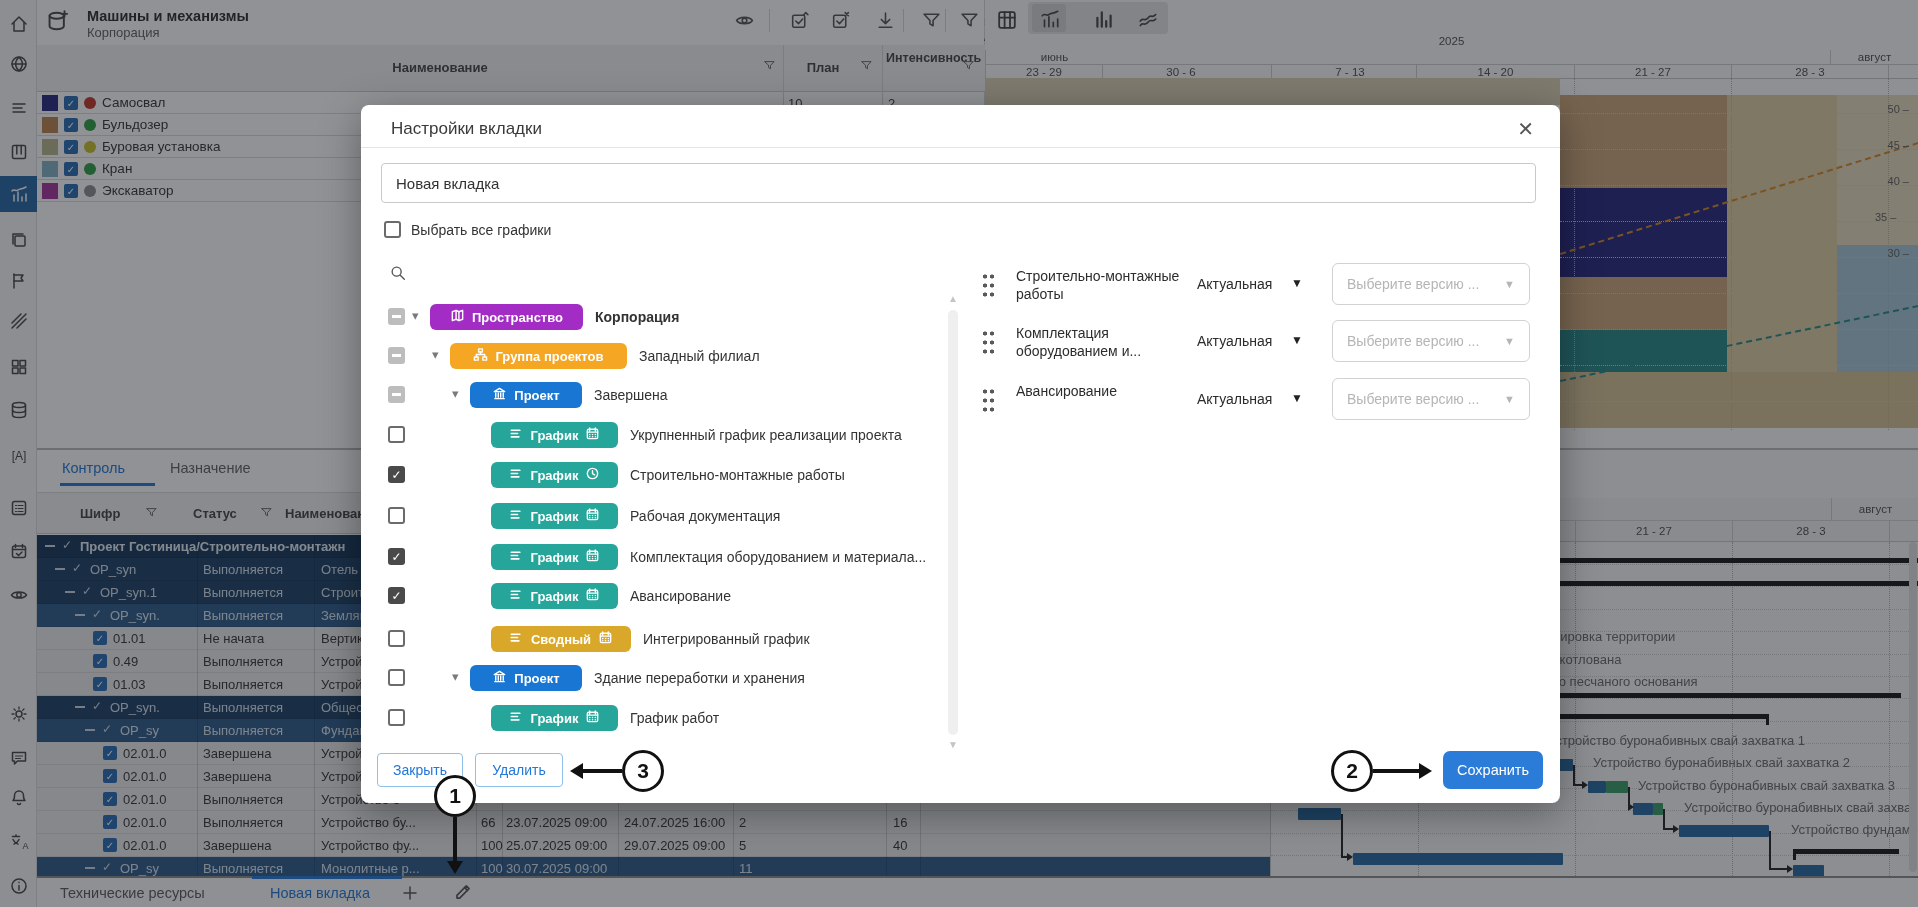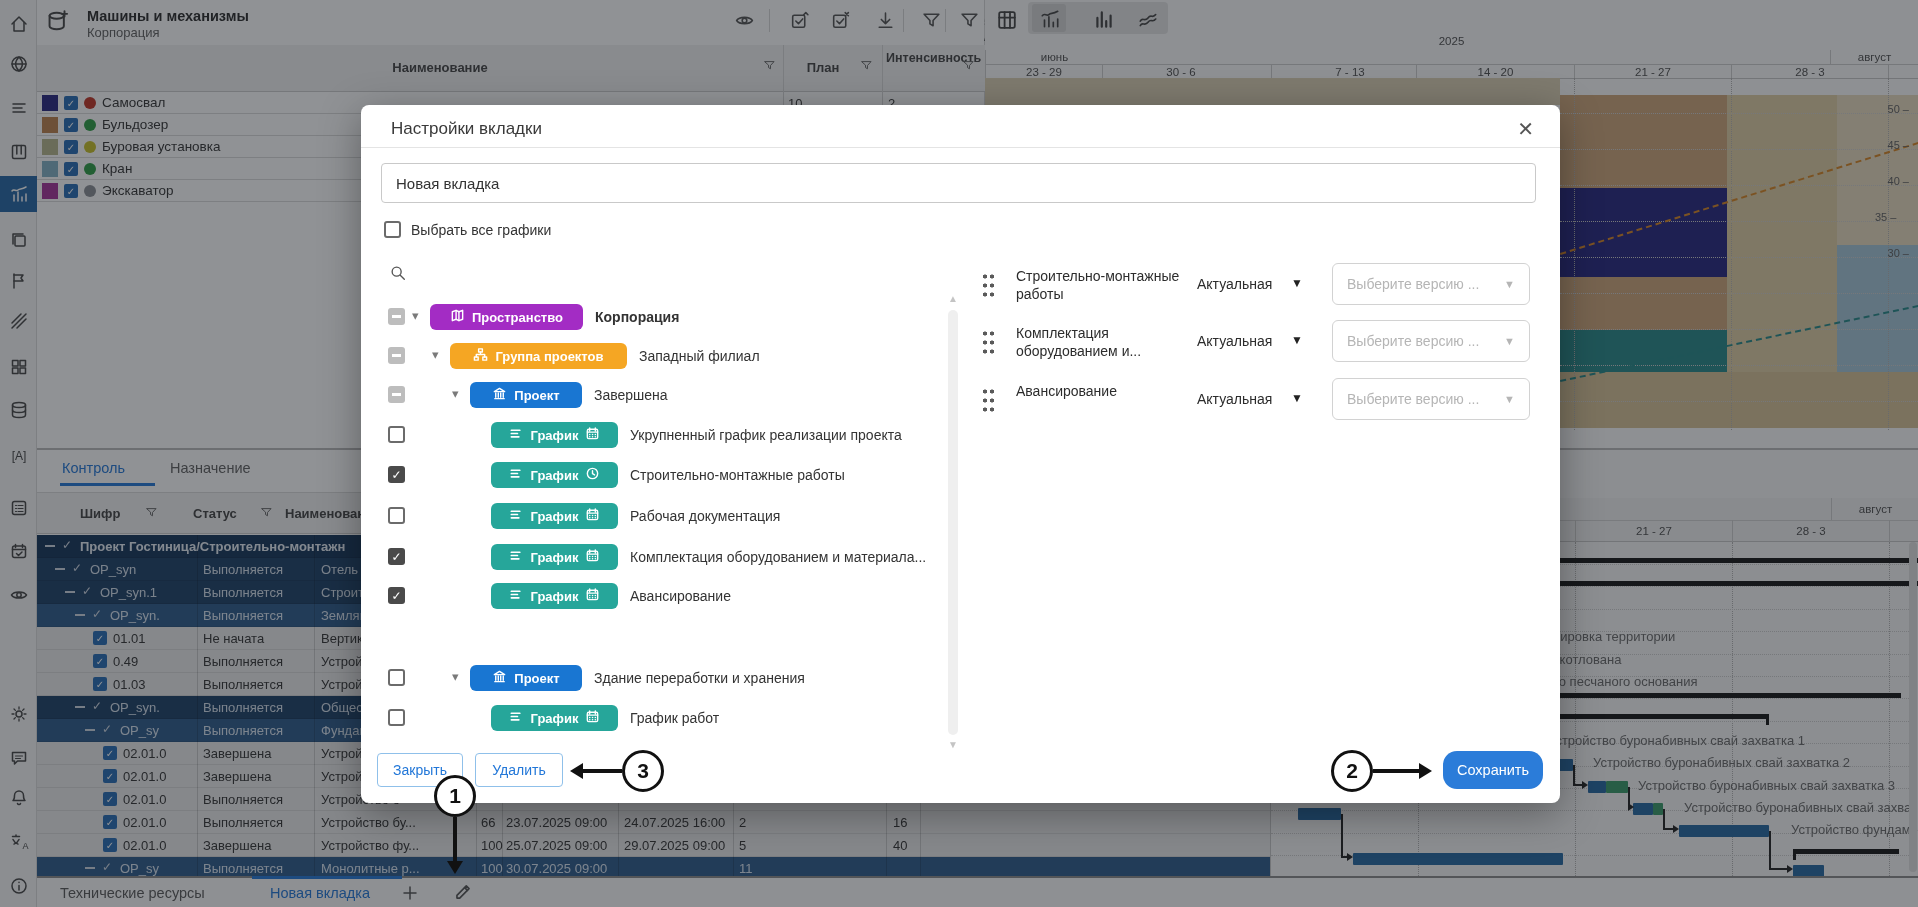--- a/index.html
+++ b/index.html
@@ -29,21 +29,21 @@
   .msearch::placeholder{color:#9a9a9a}
   .cb-un{background:#fff;border:2px solid #6b6b6b;border-radius:3px}
   .cb-ch{background:#4a4a4a;border-radius:3px;color:#fff;display:flex;align-items:center;justify-content:center;font-size:12px}
   .cb-ind{background:#bdbdbd;border-radius:3px;display:flex;align-items:center;justify-content:center}
   .cb-ind::after{content:"";width:9px;height:2.5px;background:#fff}
   .badge{position:absolute;height:26px;border-radius:6px;color:#fff;display:flex;align-items:center;justify-content:center;
          gap:7px;font-size:13px;font-weight:bold;padding:0 8px}
   .tlabel{position:absolute;font-size:14px;color:#333;white-space:nowrap}
   .btn-o{position:absolute;height:34px;border:1px solid #8fc0ea;border-radius:4px;background:#fff;color:#2277d8;
          font-size:14px;display:flex;align-items:center;justify-content:center;cursor:pointer}
-  .btn-f{position:absolute;height:38px;border:none;border-radius:14px;background:#2b7cd9;color:#fff;font-size:14.5px;
+  .btn-f{position:absolute;height:38px;border:none;border-radius:7px;background:#2b7cd9;color:#fff;font-size:14.5px;
          display:flex;align-items:center;justify-content:center;cursor:pointer}
   .vsel{position:absolute;height:42px;border:1px solid #d2d2d2;border-radius:6px;background:#fff;color:#b5b5b5;
         font-size:14px;display:flex;align-items:center;padding:0 14px;justify-content:space-between}
   .vlabel{position:absolute;font-size:14px;color:#2c2c2c;white-space:nowrap}
   .drag6{position:absolute;width:13px;height:27px;
          background-image:radial-gradient(circle at 3px 4.5px,#5a5a5a 1.8px,transparent 2.3px);background-size:7px 9px}
   
   #dim{position:absolute;left:0;top:0;width:1918px;height:907px;background:rgba(13,17,23,0.46);z-index:5}
   
   .ann-c{position:absolute;width:42px;height:42px;border:3px solid #111;border-radius:50%;background:#fff;z-index:30;
@@ -674,20 +674,35 @@
               </svg></span>
             <span>График</span>
             <span><svg width="15" height="15" viewBox="0 0 16 16" fill="none" stroke="currentColor" stroke-width="1.5" stroke-linecap="round" stroke-linejoin="round">
                 <rect x="2.5" y="3.5" width="11" height="10" rx="1.5"></rect>
                 <path d="M5 2v3M11 2v3M2.5 6.5h11"></path>
                 <path stroke-width="1.6" d="M5 9h.1M8 9h.1M11 9h.1M5 11.5h.1M8 11.5h.1M11 11.5h.1"></path>
               </svg></span>
           </div>
           <div class="tlabel" style="position: absolute; left: 269px; top: 6px;">Авансирование</div>
         </div>
+        <div style="position: absolute; left: 0px; top: 520px; width: 580px; height: 28px;">
+          <div class="cb-un" style="position: absolute; left: 27px; top: 5px; width: 17px; height: 17px;"></div>
+          <div class="badge" style="position: absolute; left: 130px; top: 1px; width: 140px; background: rgb(217, 168, 42);">
+            <span><svg width="15" height="15" viewBox="0 0 16 16" fill="none" stroke="currentColor" stroke-width="1.5" stroke-linecap="round" stroke-linejoin="round">
+                <path stroke-width="1.8" d="M2.5 4.5h9M2.5 8h6.5M2.5 11.5h8"></path>
+              </svg></span>
+            <span>Сводный</span>
+            <span><svg width="15" height="15" viewBox="0 0 16 16" fill="none" stroke="currentColor" stroke-width="1.5" stroke-linecap="round" stroke-linejoin="round">
+                <rect x="2.5" y="3.5" width="11" height="10" rx="1.5"></rect>
+                <path d="M5 2v3M11 2v3M2.5 6.5h11"></path>
+                <path stroke-width="1.6" d="M5 9h.1M8 9h.1M11 9h.1M5 11.5h.1M8 11.5h.1M11 11.5h.1"></path>
+              </svg></span>
+          </div>
+          <div class="tlabel" style="position: absolute; left: 282px; top: 6px;">Интегрированный график</div>
+        </div>
         <div style="position: absolute; left: 0px; top: 559px; width: 580px; height: 28px;">
           <div class="cb-un" style="position: absolute; left: 27px; top: 5px; width: 17px; height: 17px;"></div>
           <div style="position: absolute; left: 91px; top: 5px; font-size: 13px; color: rgb(122, 122, 122);">▾</div>
           <div class="badge" style="position: absolute; left: 109px; top: 1px; width: 112px; background: rgb(25, 118, 210);">
             <span><svg width="15" height="15" viewBox="0 0 16 16" fill="none" stroke="currentColor" stroke-width="1.5" stroke-linecap="round" stroke-linejoin="round">
                 <path d="M2.5 6L8 2.5 13.5 6H2.5z"></path>
                 <path d="M4 7.5v4.5M6.7 7.5v4.5M9.3 7.5v4.5M12 7.5v4.5M3 13.5h10"></path>
               </svg></span>
             <span>Проект</span>
           </div>

